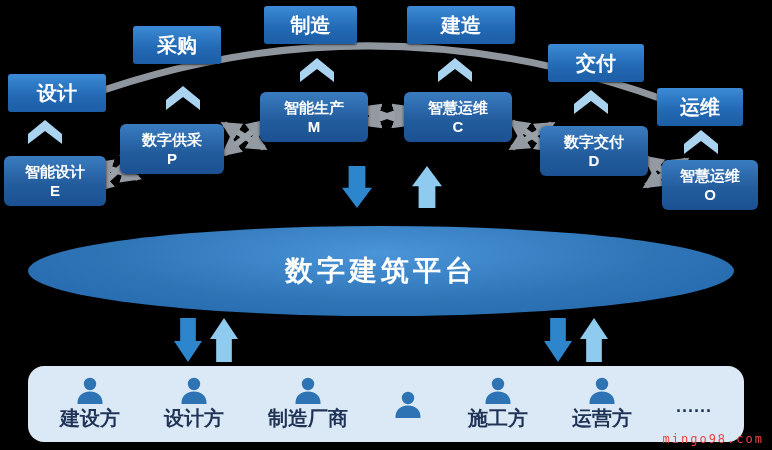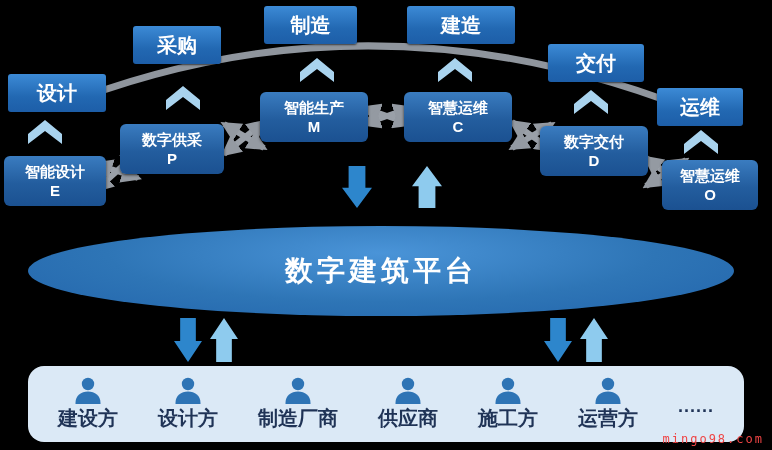--- a/index.html
+++ b/index.html
@@ -132,21 +132,20 @@
           <circle cx="16" cy="8" r="6.2"></circle>
           <path d="M3.5 27c0-7.5 5.6-11.5 12.5-11.5S28.5 19.5 28.5 27v1h-25z"></path>
         </svg>
       <span class="sk-label">制造厂商</span>
     </div>
     <div class="sk">
       <svg class="person" viewBox="0 0 32 28">
           <circle cx="16" cy="8" r="6.2"></circle>
           <path d="M3.5 27c0-7.5 5.6-11.5 12.5-11.5S28.5 19.5 28.5 27v1h-25z"></path>
         </svg>
-      <span class="sk-label">供应商</span>
     </div>
     <div class="sk">
       <svg class="person" viewBox="0 0 32 28">
           <circle cx="16" cy="8" r="6.2"></circle>
           <path d="M3.5 27c0-7.5 5.6-11.5 12.5-11.5S28.5 19.5 28.5 27v1h-25z"></path>
         </svg>
       <span class="sk-label">施工方</span>
     </div>
     <div class="sk">
       <svg class="person" viewBox="0 0 32 28">

